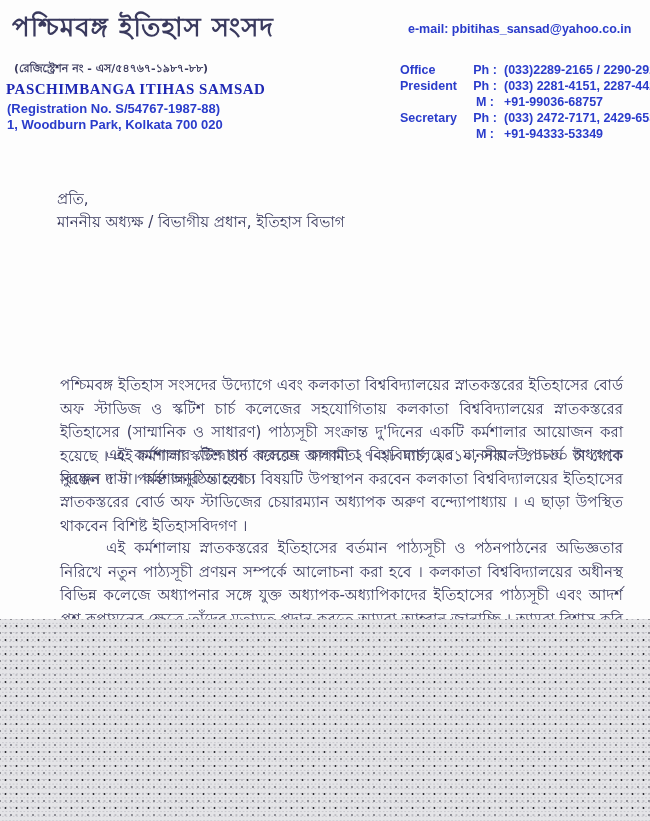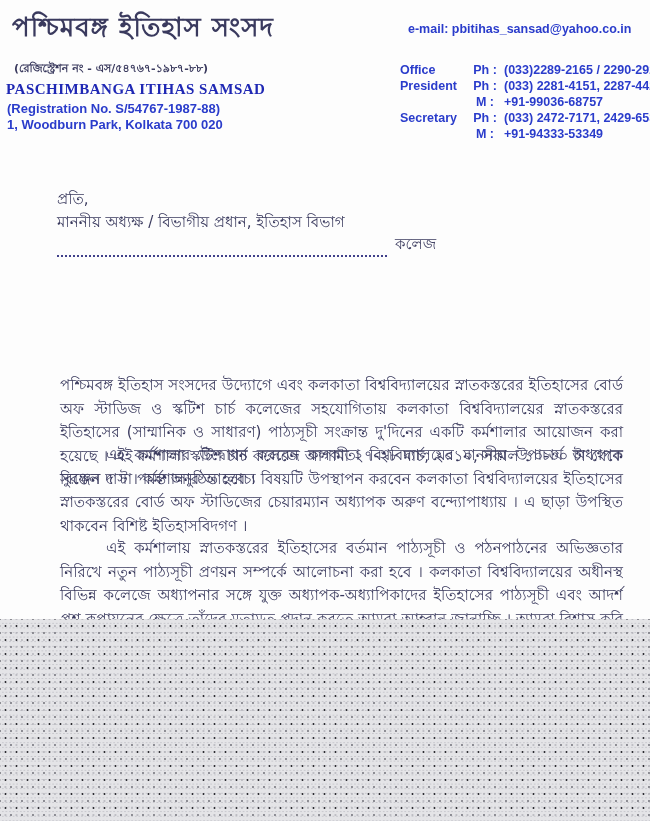--- a/index.html
+++ b/index.html
@@ -187,24 +187,20 @@
       <span class="c-label"></span>
       <span class="c-type">M :</span>
       <span class="c-value">+91-94333-53349</span>
     </div>
   </div>
 
   <div class="recipient bn">
     <div>প্রতি,</div>
     <div>মাননীয় অধ্যক্ষ / বিভাগীয় প্রধান, ইতিহাস বিভাগ</div>
   </div>
-  <div class="college-line bn">
-    <span class="dotted-fill"></span>
-    <span>কলেজ</span>
-  </div>
 
 
 
   <div class="para p1 bn">পশ্চিমবঙ্গ ইতিহাস সংসদের উদ্যোগে এবং কলকাতা বিশ্ববিদ্যালয়ের স্নাতকস্তরের ইতিহাসের বোর্ড অফ স্টাডিজ ও স্কটিশ চার্চ কলেজের সহযোগিতায় কলকাতা বিশ্ববিদ্যালয়ের স্নাতকস্তরের ইতিহাসের (সাম্মানিক ও সাধারণ) পাঠ্যসূচী সংক্রান্ত দু'দিনের একটি কর্মশালার আয়োজন করা হয়েছে । এই কর্মশালা স্কটিশ চার্চ কলেজে আগামী ২৭-২৮ মার্চ, ২০১০, সকাল ১০-৩০ টা থেকে বিকেল ৫ টা পর্যন্ত অনুষ্ঠিত হবে ।</div>
   <div class="para p2 indent bn">এই কর্মশালার উদ্বোধন করবেন কলকাতা বিশ্ববিদ্যালয়ের মাননীয় উপাচার্য অধ্যাপক সুরঞ্জন দাস । কর্মশালার আলোচ্য বিষয়টি উপস্থাপন করবেন কলকাতা বিশ্ববিদ্যালয়ের ইতিহাসের স্নাতকস্তরের বোর্ড অফ স্টাডিজের চেয়ারম্যান অধ্যাপক অরুণ বন্দ্যোপাধ্যায় । এ ছাড়া উপস্থিত থাকবেন বিশিষ্ট ইতিহাসবিদগণ ।</div>
   <div class="para p3 indent bn">এই কর্মশালায় স্নাতকস্তরের ইতিহাসের বর্তমান পাঠ্যসূচী ও পঠনপাঠনের অভিজ্ঞতার নিরিখে নতুন পাঠ্যসূচী প্রণয়ন সম্পর্কে আলোচনা করা হবে । কলকাতা বিশ্ববিদ্যালয়ের অধীনস্থ বিভিন্ন কলেজে অধ্যাপনার সঙ্গে যুক্ত অধ্যাপক-অধ্যাপিকাদের ইতিহাসের পাঠ্যসূচী এবং আদর্শ প্রশ্ন রূপায়নের ক্ষেত্রে তাঁদের মতামত প্রদান করতে আমরা আহ্বান জানাচ্ছি । আমরা বিশ্বাস করি এই কর্মশালায় অংশগ্রহণকারী অধ্যাপক-অধ্যাপিকাদের</div>
 
   <div class="halftone"></div>
 
 </div>

